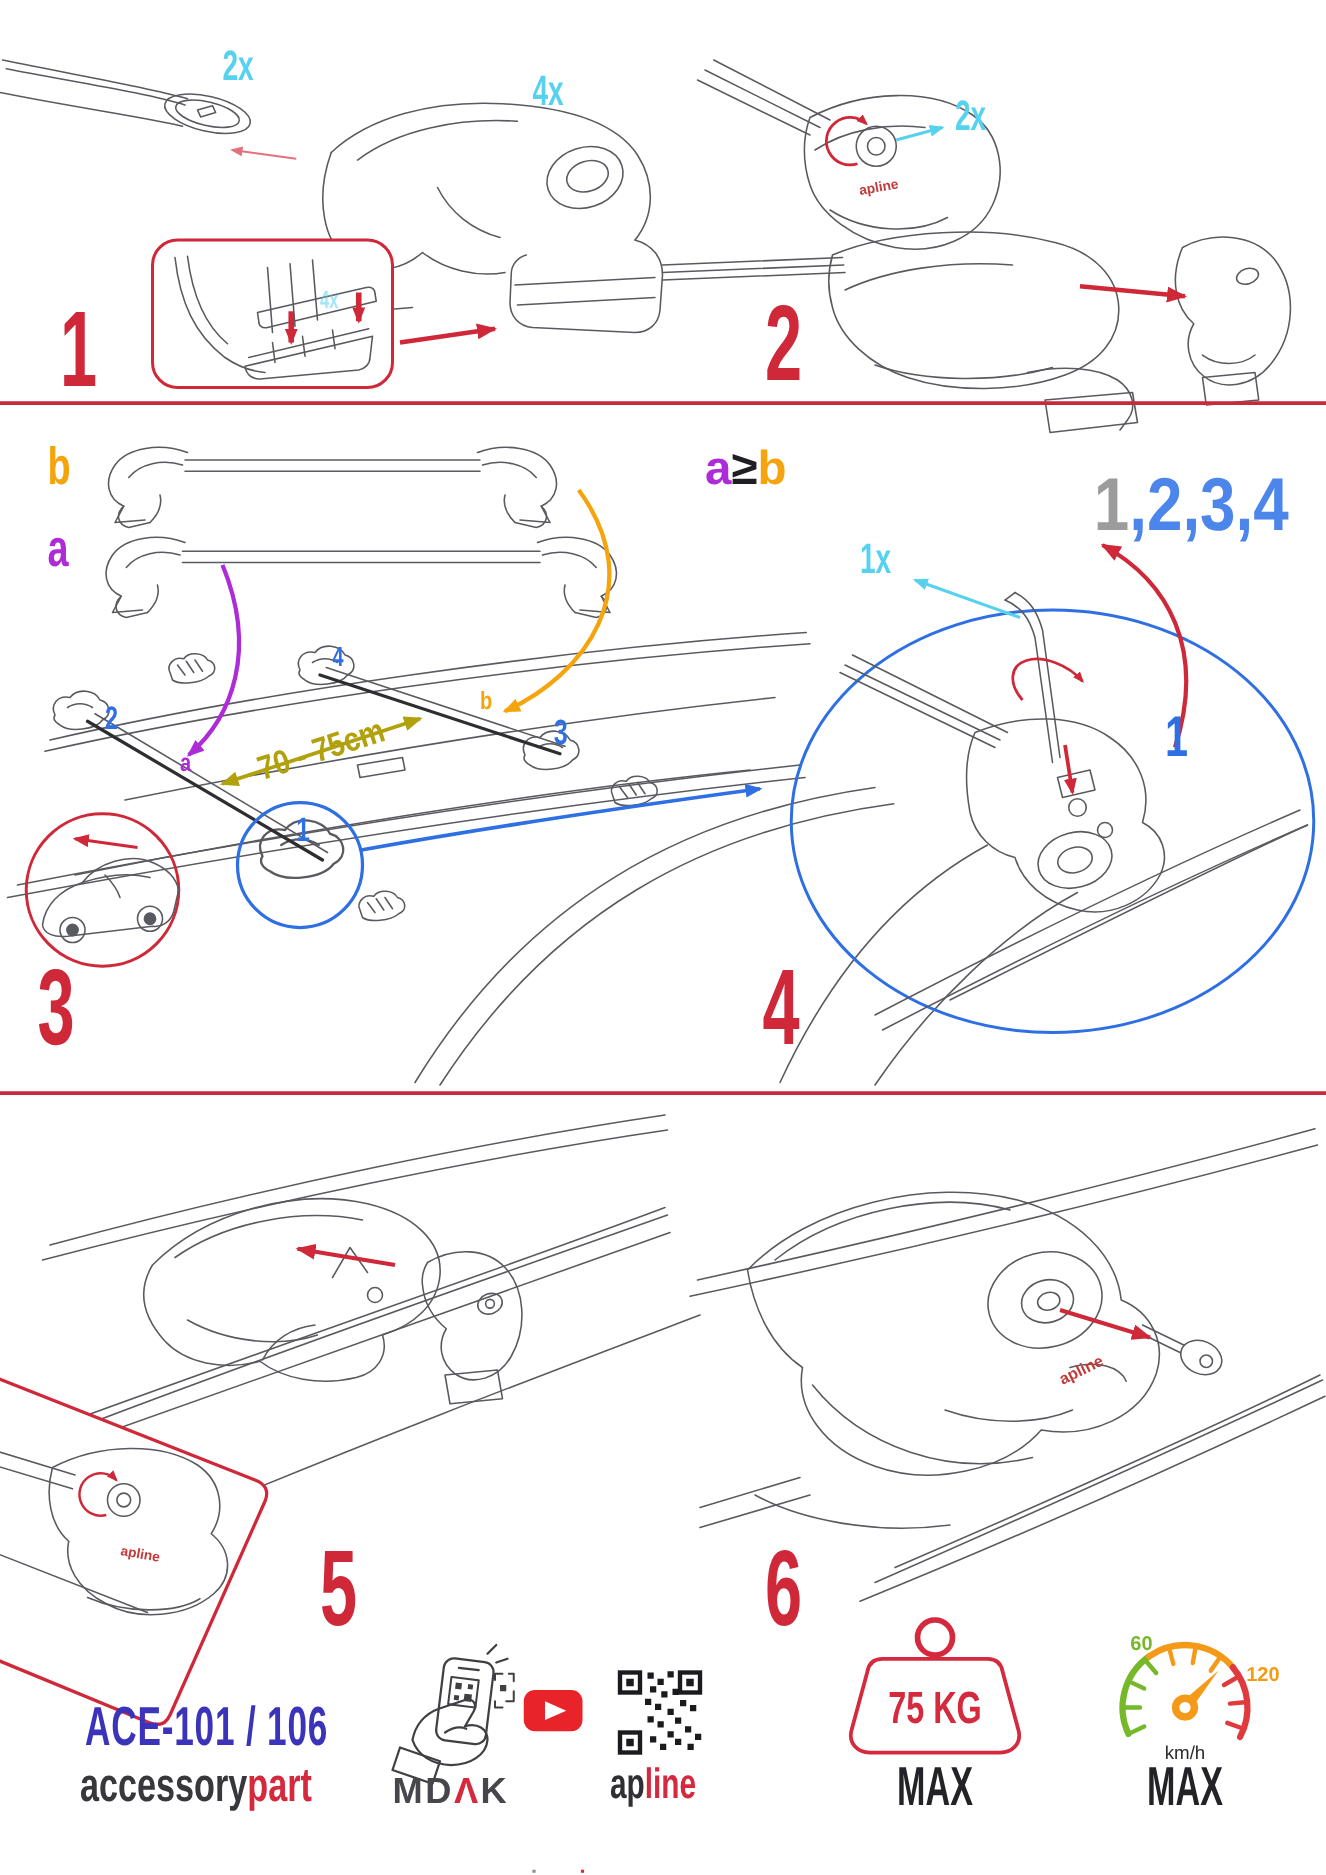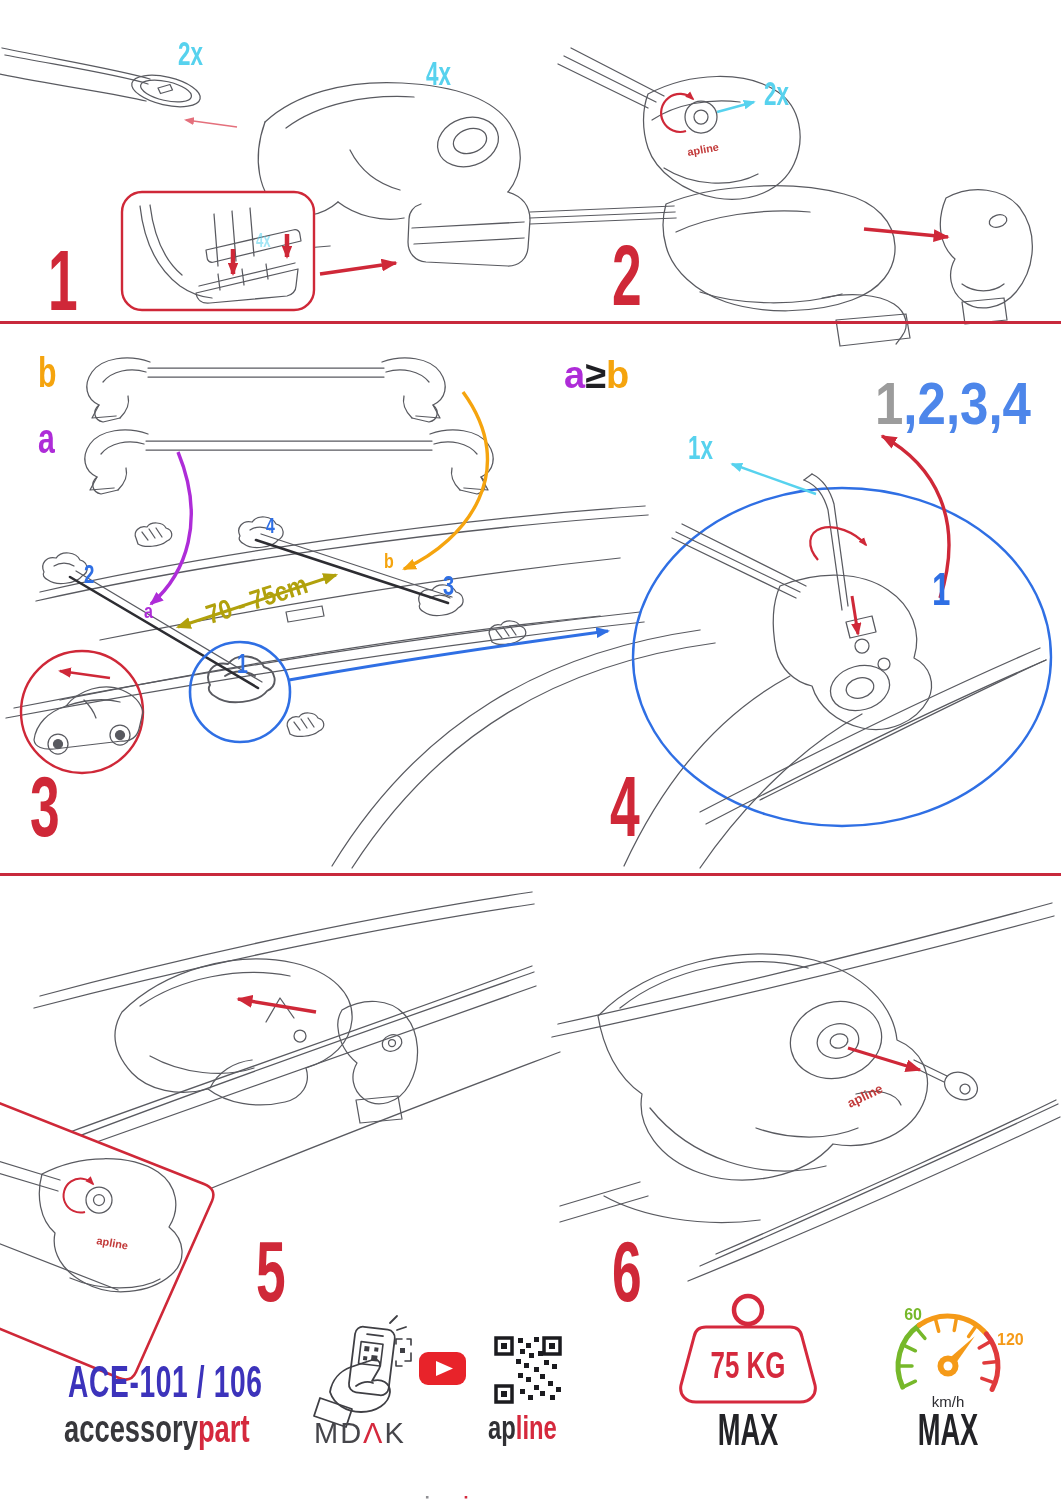--- a/index.html
+++ b/index.html
@@ -17,21 +17,21 @@
   .purple{color:#ae2cd8;} .orange{color:#f5a40e;}
   .spanlab{font-size:27px;font-weight:700;color:#b1a10c;transform-origin:center center;
            transform:translate(-50%,-50%) rotate(-18deg) scaleX(.85);}
   .formula{font-size:38px;font-weight:700;text-align:center;}
   .formula .gte{color:#1f1f23;}
   .seq{font-size:60px;font-weight:700;transform:scaleX(.85);}
   .seq .first{color:#9c9c9c;} .seq .rest{color:#4d86ea;}
   .model{font-size:44px;font-weight:700;color:#3c33bb;transform:scaleX(.64);letter-spacing:1px;}
   .brandline{font-size:38px;font-weight:700;transform:scaleX(.72);}
   .brandline .acc{color:#38383c;} .brandline .prt{color:#d5293d;}
-  .mdak{font-size:29px;font-weight:400;color:#46464b;letter-spacing:2px;}
+  .mdak{font-size:29px;font-weight:700;color:#46464b;letter-spacing:2px;}
   .mdak .lam{color:#d5293d;}
   .ipqi{font-size:29px;font-weight:400;color:#8f8f93;}
   .ipqi .qi{color:#d5293d;}
   .apl{font-size:34px;font-weight:700;transform:scaleX(.7);}
   .apl .ap{color:#303034;} .apl .line{color:#d5293d;}
   .wval{font-size:36px;font-weight:700;color:#d5293d;transform-origin:center center;
         transform:translate(-50%,-50%) scaleX(.72);}
   .max{font-size:44px;font-weight:700;color:#232327;transform-origin:center top;
        transform:translateX(-50%) scaleX(.62);}
   .ln{fill:none;stroke:#595a60;stroke-width:1.25;stroke-linecap:round;stroke-linejoin:round;}

